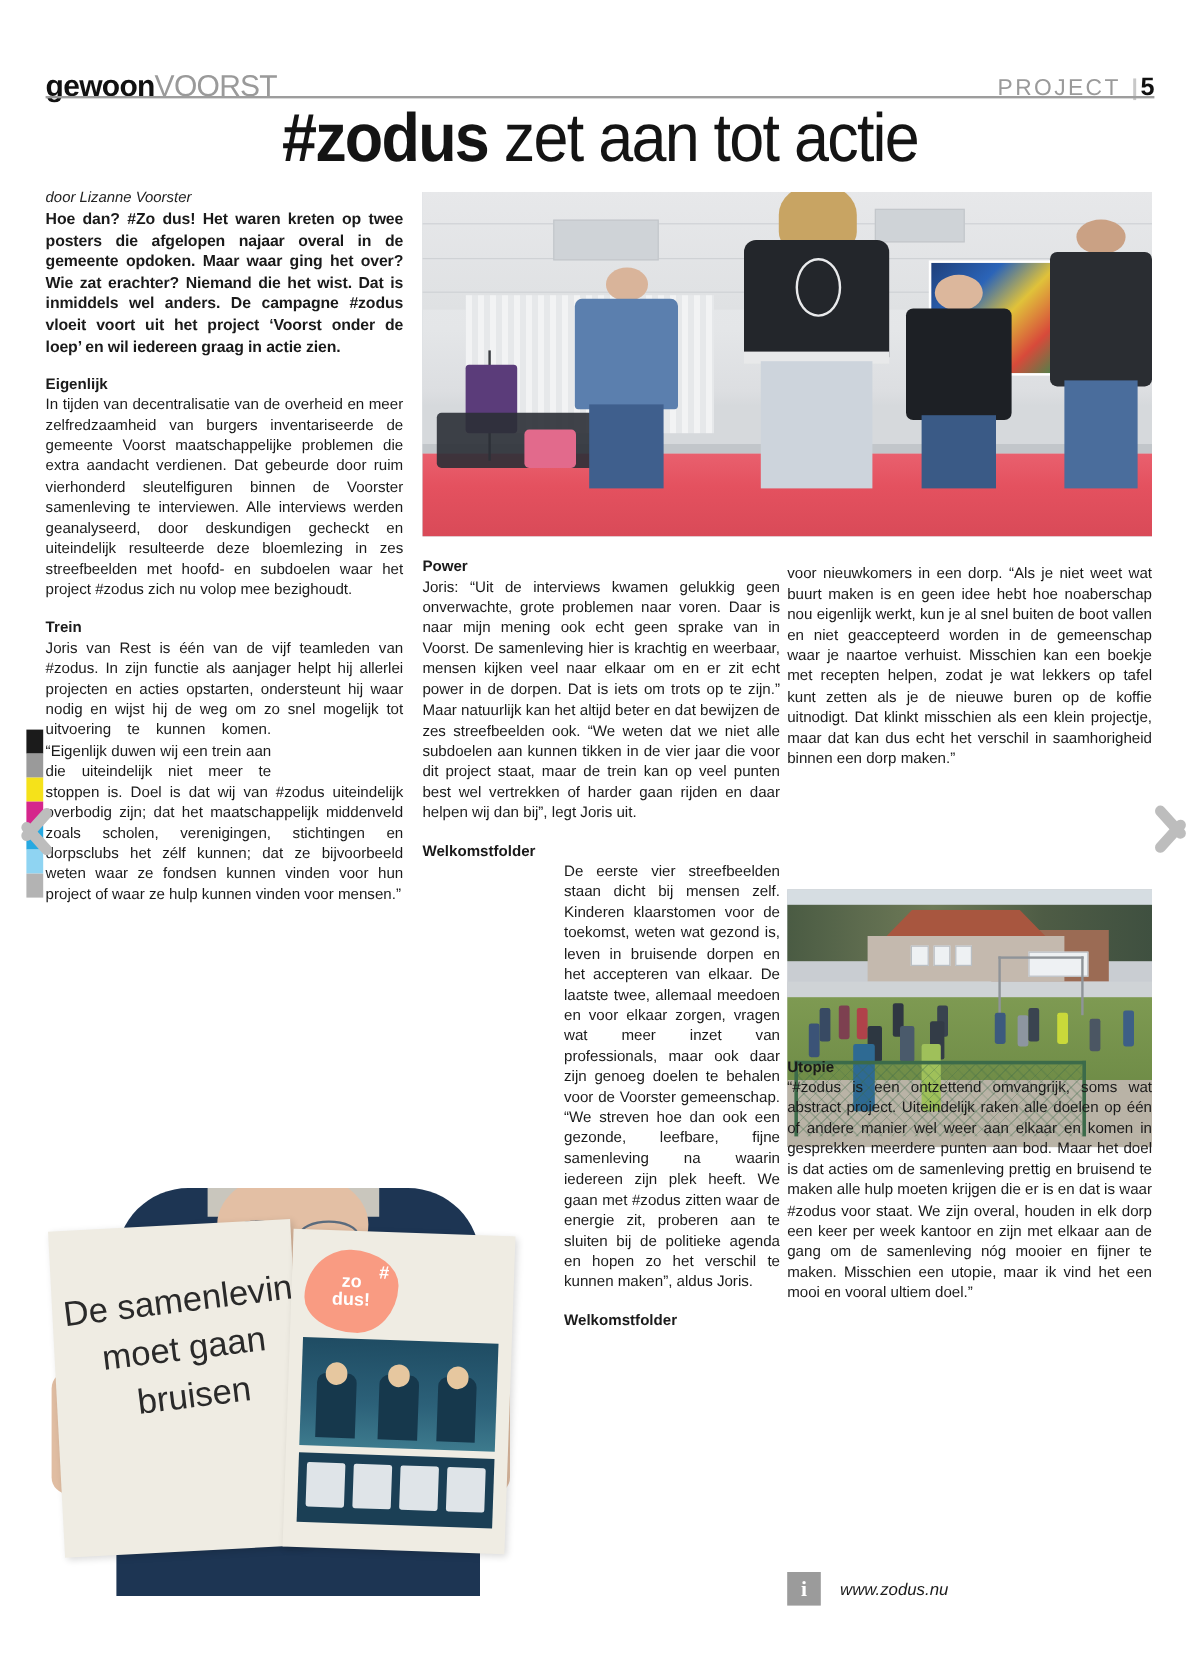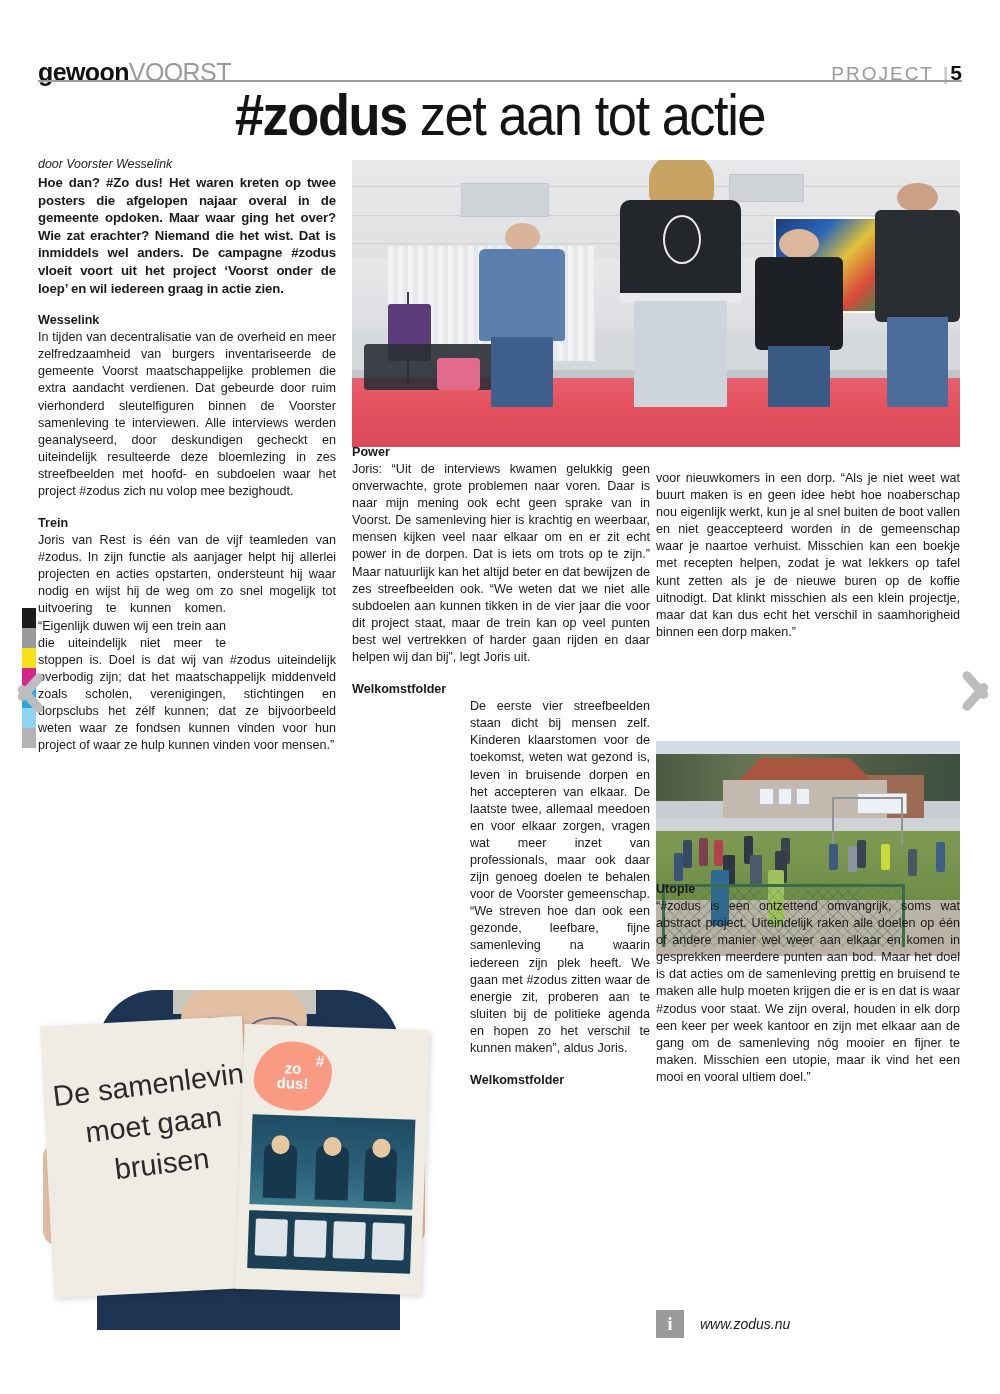--- a/index.html
+++ b/index.html
@@ -32,21 +32,21 @@
   .headline .hl-n{font-weight:normal;}
 
   
   .col{position:absolute;font-size:12.6px;line-height:17.1px;text-align:justify;}
   .col p{margin:0 0 0 0;text-indent:0;}
   h3.sub{font-size:12.6px;font-weight:bold;margin:0 0 1px 0;line-height:16px;text-align:left;}
   .byline{font-style:italic;font-size:12.4px;line-height:16px;margin:0 0 2px 0;color:#222;text-align:left;}
   .lead{font-weight:bold;font-size:13.2px;line-height:17.6px;text-align:justify;letter-spacing:-0.1px;}
 
   #col1{left:38px;top:156px;width:298px;}
-  #col2{left:352px;top:444px;width:298px;}
+  #col2{left:352px;top:464px;width:298px;}
   #col3{left:656px;top:470px;width:304px;}
 
   
   .photo{position:absolute;overflow:hidden;background:#c9cdd2;}
   #photo-main{left:352px;top:160px;width:608px;height:287px;}
   #photo-play{left:656px;top:741px;width:304px;height:215px;}
   #photo-bro{left:30px;top:990px;width:420px;height:340px;}
 
   
   .ph-wall{position:absolute;inset:0;background:
@@ -288,23 +288,23 @@
       <div class="br-strip">
         <div class="br-cell" style="left:4%;width:20%"></div>
         <div class="br-cell" style="left:28%;width:20%"></div>
         <div class="br-cell" style="left:52%;width:20%"></div>
         <div class="br-cell" style="left:76%;width:20%"></div>
       </div>
     </div>
   </div>
 
   <div class="col" id="col1">
-    <div class="byline">door Voorster Wesselink</div>
+    <div class="byline">door Lizanne Voorster</div>
     <p class="lead">Hoe dan? #Zo dus! Het waren kreten op twee posters die afgelopen najaar overal in de gemeente opdoken. Maar waar ging het over? Wie zat erachter? Niemand die het wist. Dat is inmiddels wel anders. De campagne #zodus vloeit voort uit het project ‘Voorst onder de loep’ en wil iedereen graag in actie zien.</p>
-    <h3 class="sub" style="margin-top:15px">Wesselink</h3>
+    <h3 class="sub" style="margin-top:15px">Eigenlijk</h3>
     <p>In tijden van decentralisatie van de overheid en meer zelfredzaamheid van burgers inventariseerde de gemeente Voorst maatschappelijke problemen die extra aandacht verdienen. Dat gebeurde door ruim vierhonderd sleutelfiguren binnen de Voorster samenleving te interviewen. Alle interviews werden geanalyseerd, door deskundigen gecheckt en uiteindelijk resulteerde deze bloemlezing in zes streefbeelden met hoofd- en subdoelen waar het project #zodus zich nu volop mee bezighoudt.</p>
     <h3 class="sub" style="margin-top:15px">Trein</h3>
     <p>
       <span style="float:right;width:110px;height:105px;shape-outside:inset(78px 0 0 0);"></span>
       <span>Joris van Rest is één van de vijf teamleden van #zodus. In zijn functie als aanjager helpt hij allerlei projecten en acties opstarten, ondersteunt hij waar nodig en wijst hij de weg om zo snel mogelijk tot uitvoering te kunnen komen. “Eigenlijk duwen wij een trein aan die uiteindelijk niet meer te stoppen is. Doel is dat wij van #zodus uiteindelijk overbodig zijn; dat het maatschappelijk middenveld zoals scholen, verenigingen, stichtingen en dorpsclubs het zélf kunnen; dat ze bijvoorbeeld weten waar ze fondsen kunnen vinden voor hun project of waar ze hulp kunnen vinden voor mensen.”</span>
     </p>
   </div>
 
   <div class="col" id="col2">
     <h3 class="sub">Power</h3>

